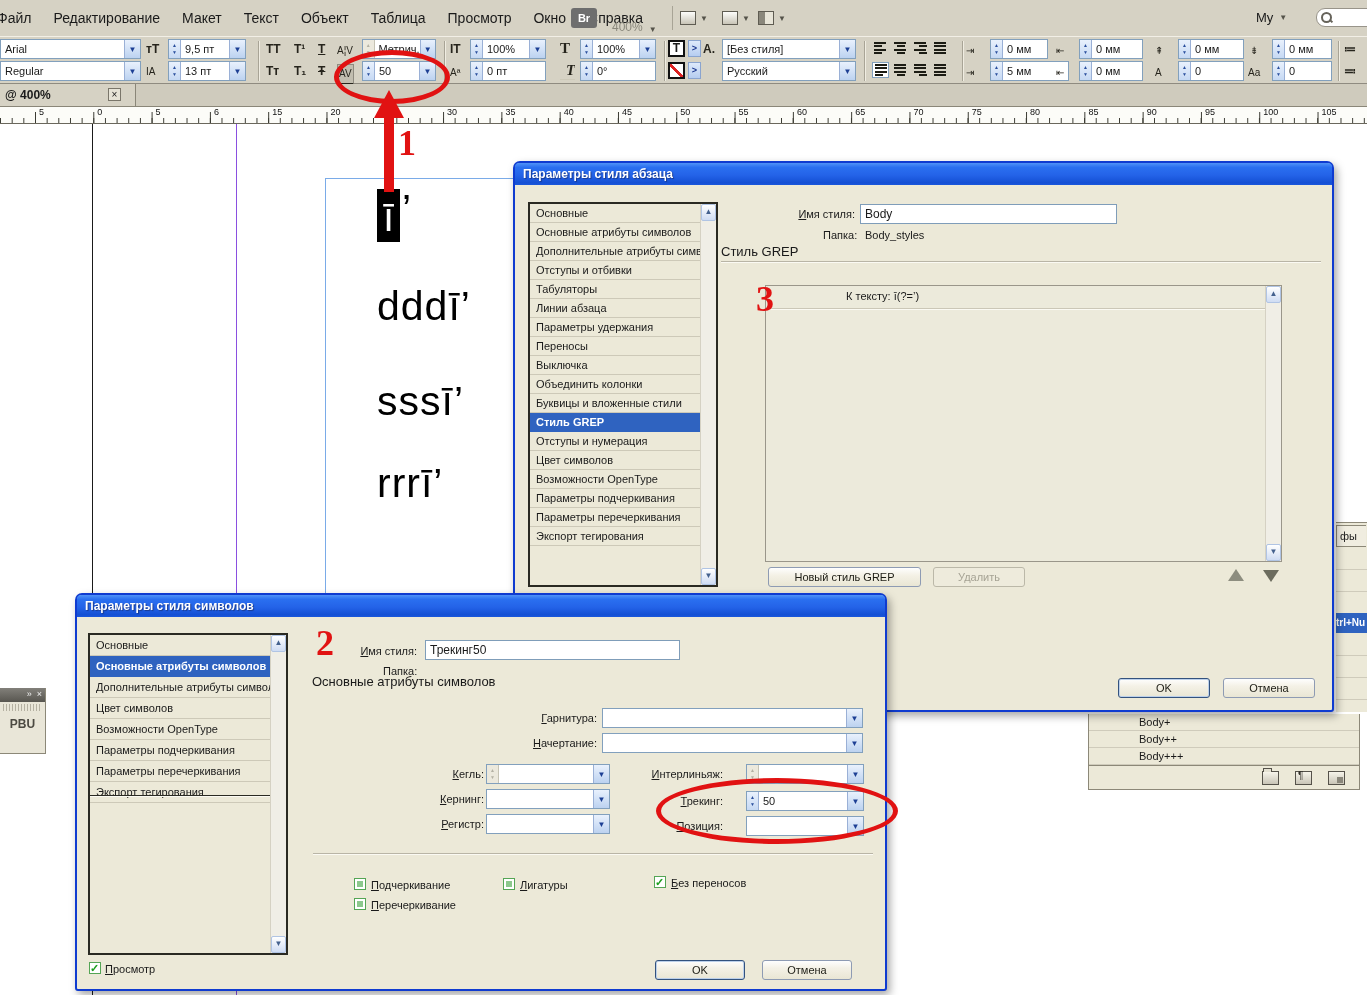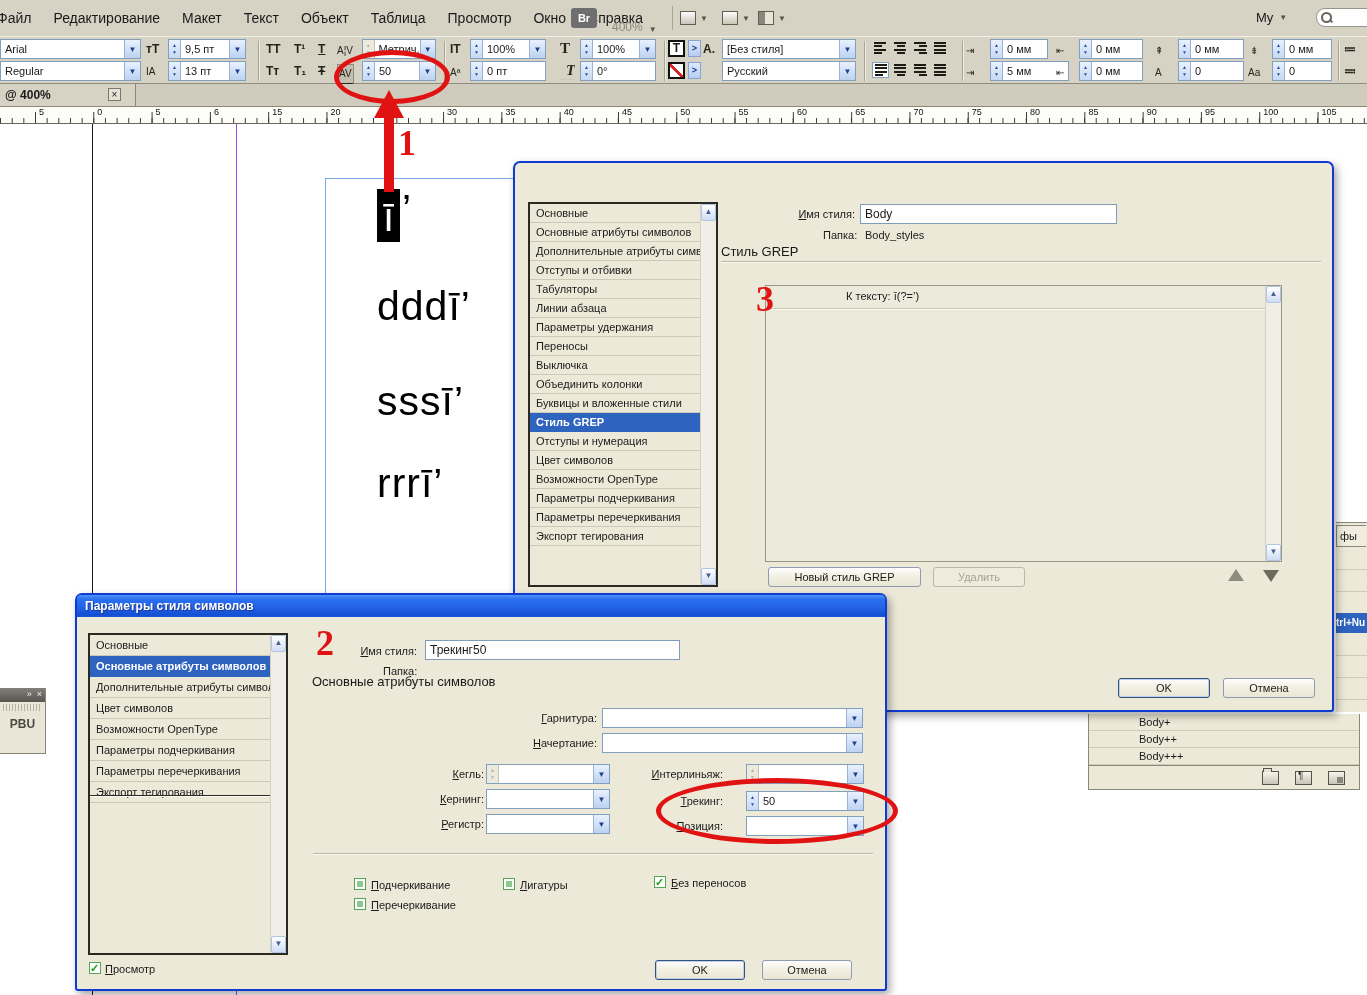--- a/index.html
+++ b/index.html
@@ -475,20 +475,21 @@
 <div id="pbu">
   <div id="pbuhead">
     <span>»</span>
     <span>×</span>
   </div>
   <div id="pbudots"></div>
   <div id="pbulabel">PBU</div>
 </div>
 
 <div class="dlg" style="left:513px;top:161px;width:821px;height:551px;z-index:10">
+  <div class="tbar">Параметры стиля абзаца</div>
   <div class="seclist" style="left:13px;top:39px;width:190px;height:385px">
     <div>
 
     <div class="it" style="height:18px;line-height:18px;width:168px">Основные</div>
         <div class="it" style="height:18px;line-height:18px;width:168px">Основные атрибуты символов</div>
         <div class="it" style="height:18px;line-height:18px;width:168px">Дополнительные атрибуты символов</div>
         <div class="it" style="height:18px;line-height:18px;width:168px">Отступы и отбивки</div>
         <div class="it" style="height:18px;line-height:18px;width:168px">Табуляторы</div>
         <div class="it" style="height:18px;line-height:18px;width:168px">Линии абзаца</div>
         <div class="it" style="height:18px;line-height:18px;width:168px">Параметры удержания</div>

